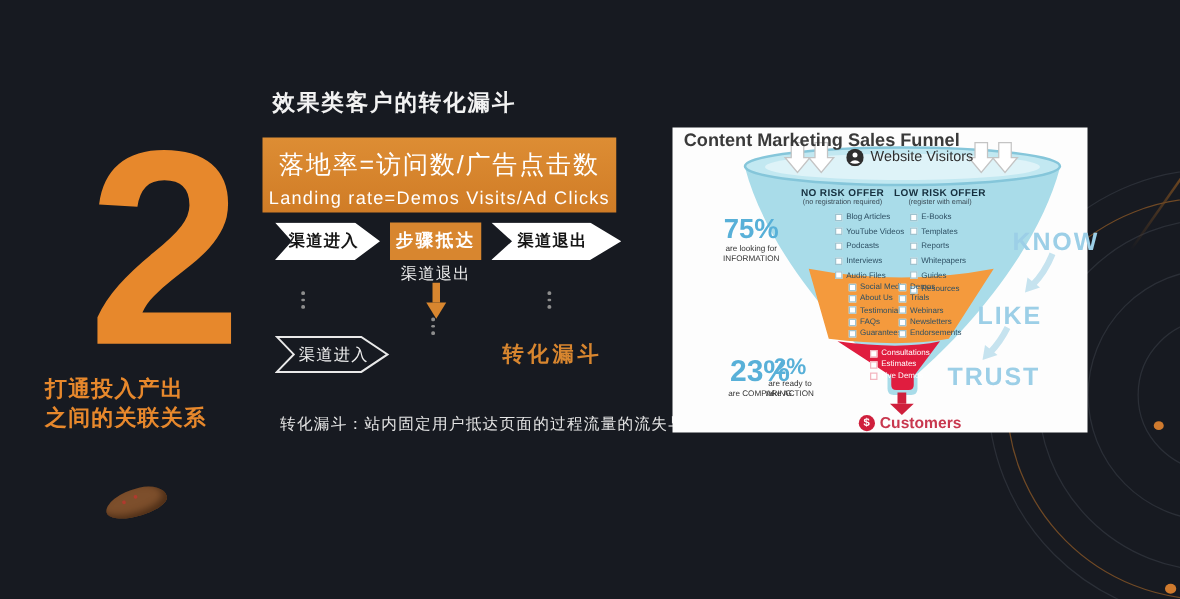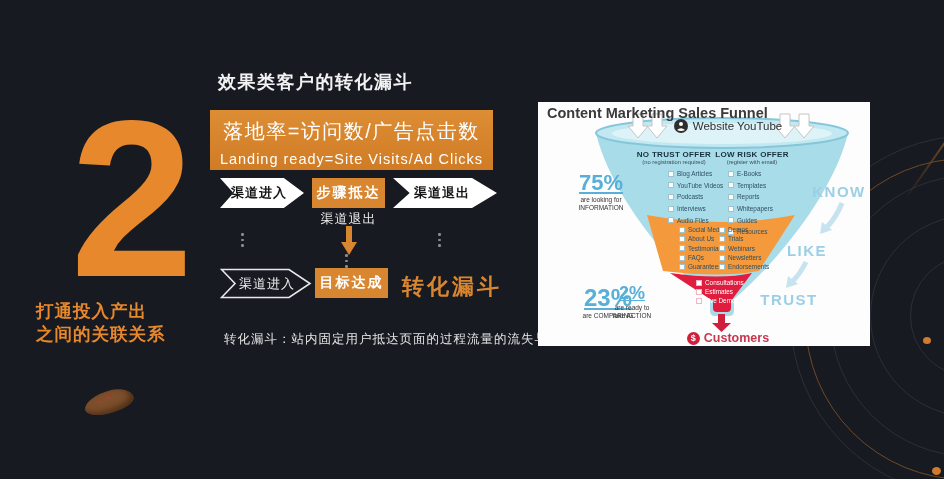--- a/index.html
+++ b/index.html
@@ -34,21 +34,21 @@
   .formula .l2{font-size:14.5px;font-weight:400;margin-top:6px;letter-spacing:1px;}
 
   .arrow-white{position:absolute;background:#fff;
     clip-path:polygon(0 0,76% 0,100% 50%,76% 100%,0 100%,16% 50%);
     display:flex;align-items:center;justify-content:center;
     color:#151515;font-size:13px;font-weight:700;letter-spacing:1px;}
   .arrow-white span{padding-left:8px;padding-right:14px;}
   .obox{position:absolute;background:#d8862f;color:#fff;display:flex;align-items:center;
         justify-content:center;font-size:14px;font-weight:700;letter-spacing:2px;}
   .step-pass{left:312px;top:210px;width:73px;text-align:center;color:#ececec;font-size:13px;letter-spacing:1px;}
-  .funnel-label{left:402px;top:272px;color:#d8862f;font-size:22px;font-weight:700;letter-spacing:3px;}
+  .funnel-label{left:402px;top:272px;color:#d8862f;font-size:17px;font-weight:700;letter-spacing:3px;}
   .vdots{position:absolute;display:flex;flex-direction:column;gap:3px;}
   .vdots i{width:2.5px;height:2.5px;background:#8d8d8d;border-radius:50%;}
   .arrow-outline-text{position:absolute;left:12px;top:0;width:70px;height:31px;display:flex;
         align-items:center;justify-content:center;color:#f0f0f0;font-size:13px;font-weight:400;letter-spacing:1px;}
   .note{left:224px;top:331px;font-size:12.5px;color:#e6e6e6;letter-spacing:1px;}
 
   
   .card{left:538px;top:102px;width:332px;height:244px;background:#fdfdfd;}
   .card .ttl{position:absolute;left:9px;top:3px;font-size:14.5px;font-weight:700;color:#3a3a3a;}
   .visitors{position:absolute;left:40px;top:17px;width:300px;display:flex;align-items:center;
@@ -62,26 +62,26 @@
   .f-item{display:flex;align-items:center;font-size:6.4px;color:#2d4f63;white-space:nowrap;}
   .f-item::before{content:'';display:inline-block;width:4px;height:4px;background:#fff;
                   border:1px solid #9fc3cf;margin-right:3px;flex:none;}
   .list-norisk{left:130px;top:66px;}  .list-norisk .f-item{height:11.6px;}
   .list-lowrisk{left:190px;top:66px;} .list-lowrisk .f-item{height:11.6px;}
   .list-evl{left:141px;top:123px;}    .list-evl .f-item{height:9.3px;}
   .list-evr{left:181px;top:123px;}    .list-evr .f-item{height:9.3px;}
   .list-pur{left:158px;top:176px;}    .list-pur .f-item{height:9px;color:#fff;}
   .list-pur .f-item::before{border-color:#f3b6c0;}
   .stat{position:absolute;text-align:center;}
-  .stat .pct{color:#58b0d8;font-weight:700;text-decoration:underline;}
+  .stat .pct{color:#58b0d8;font-weight:700;}
   .stat .sl{font-size:6.5px;color:#333;line-height:8px;}
   .stat75{left:14px;top:68px;width:98px;} .stat75 .pct{font-size:22px;}
   .stat23{left:22px;top:134px;width:96px;} .stat23 .pct{font-size:24px;margin-top:48px;}
   .stat2{left:48px;top:181px;width:92px;} .stat2 .pct{font-size:18px;}
-  .stagelbl{position:absolute;font-size:15px;font-weight:700;color:#9ccfe7;letter-spacing:1.5px;text-align:center;}
+  .stagelbl{position:absolute;font-size:20px;font-weight:700;color:#9ccfe7;letter-spacing:1.5px;text-align:center;}
   .know{left:272px;top:81px;width:58px;} .like{left:244px;top:140px;width:50px;} .trust{left:220px;top:189px;width:62px;}
   .customers{position:absolute;left:120px;top:229px;width:140px;display:flex;align-items:center;
              justify-content:center;gap:4px;}
   .dollar{width:13px;height:13px;border-radius:50%;background:#cf1f3c;color:#fff;font-size:9px;
           font-weight:700;display:flex;align-items:center;justify-content:center;}
   .cust-label{font-size:12.5px;color:#c8374e;font-weight:700;}
 </style>
 </head>
 <body>
 
@@ -103,21 +103,21 @@
   <div class="abs big-number">2</div>
   <div class="abs left-caption">
     <div>打通投入产出</div>
     <div>之间的关联关系</div>
   </div>
 
   <div class="abs sec-heading h-mid">效果类客户的转化漏斗</div>
 
   <div class="abs formula">
     <div class="l1">落地率=访问数/广告点击数</div>
-    <div class="l2">Landing ready=Site Visits/Ad Clicks</div>
+    <div class="l2">Landing rate=Demos Visits/Ad Clicks</div>
   </div>
 
   <div class="arrow-white" style="left:220px;top:178px;width:84px;height:30px;">
     <span>渠道进入</span>
   </div>
   <div class="obox" style="left:312px;top:178px;width:73px;height:30px;">
     <span>步骤抵达</span>
   </div>
   <div class="arrow-white" style="left:393px;top:178px;width:104px;height:30px;">
     <span>渠道退出</span>
@@ -144,23 +144,20 @@
       <i></i>
       <i></i>
       <i></i>
     </div>
 
   <div class="abs" style="left:220px;top:268px;width:92px;height:31px;">
     <svg width="92" height="31" viewBox="0 0 92 31">
       <polygon points="1.5,1.5 69,1.5 90,15.5 69,29.5 1.5,29.5 15,15.5" fill="none" stroke="#e9e9e9" stroke-width="1.6"></polygon>
     </svg>
     <span class="arrow-outline-text">渠道进入</span>
-  </div>
-  <div class="obox" style="left:315px;top:268px;width:73px;height:30px;">
-    <span>目标达成</span>
   </div>
   <div class="abs funnel-label">转化漏斗</div>
 
   <div class="abs note">转化漏斗：站内固定用户抵达页面的过程流量的流失与转化</div>
 
 
   <div class="abs card">
 
     <svg width="332" height="244" viewBox="0 0 332 244" style="position:absolute;left:0;top:0;">
       <path d="M58,32 C76,100 136,166 172,197 L172,209 Q172,214 177,214 L191,214 Q196,214 196,209 L196,197 C232,166 292,100 310,32 Z" fill="#a9dce9"></path>
@@ -189,25 +186,25 @@
     </svg>
 
     <div class="ttl">Content Marketing Sales Funnel</div>
 
     <div class="visitors">
       <svg width="14" height="14" viewBox="0 0 14 14">
         <circle cx="7" cy="7" r="7" fill="#2e2e2e"></circle>
         <circle cx="7" cy="5" r="2" fill="#fff"></circle>
         <path d="M3,11 Q7,7.5 11,11 Q7,13 3,11 Z" fill="#fff"></path>
       </svg>
-      <span>Website YouTube</span>
+      <span>Website Visitors</span>
     </div>
 
     <div class="offer offer-no">
-      <div class="ot">NO TRUST OFFER</div>
+      <div class="ot">NO RISK OFFER</div>
       <div class="os">(no registration required)</div>
     </div>
     <div class="offer offer-low">
       <div class="ot">LOW RISK OFFER</div>
       <div class="os">(register with email)</div>
     </div>
 
     <div class="flist list-norisk">
         <div class="f-item">Blog Articles</div>
         <div class="f-item">YouTube Videos</div>

